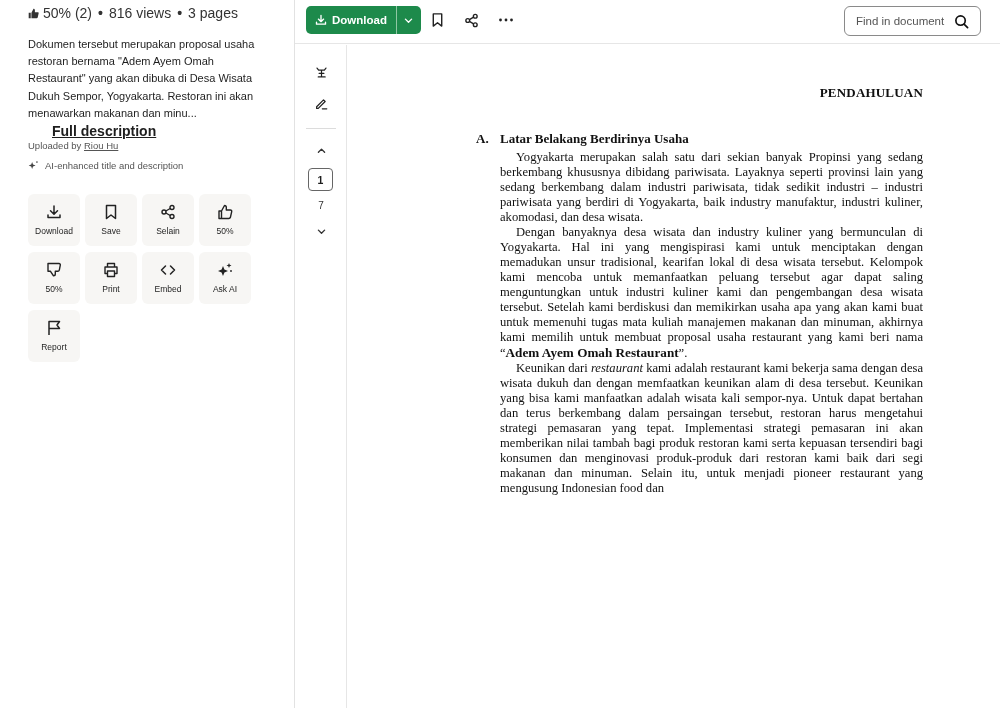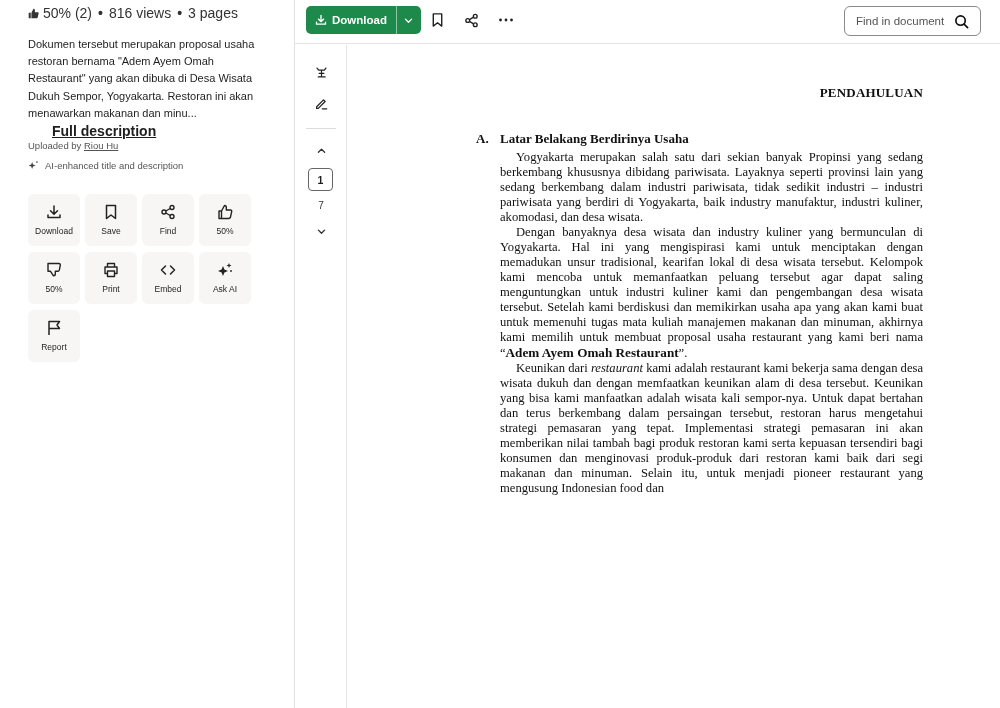--- a/index.html
+++ b/index.html
@@ -96,21 +96,21 @@
         </svg>
       <span>Save</span>
     </div>
     <div class="action">
       <svg viewBox="0 0 16 16" fill="none" stroke="#222" stroke-width="1.4">
           <circle cx="12" cy="3.5" r="2"></circle>
           <circle cx="4" cy="8" r="2"></circle>
           <circle cx="12" cy="12.5" r="2"></circle>
           <path d="M5.8 7l4.4-2.5M5.8 9l4.4 2.5"></path>
         </svg>
-      <span>Find</span>
+      <span>Selain</span>
     </div>
     <div class="action">
       <svg viewBox="0 0 16 16" fill="none" stroke="#222" stroke-width="1.4" stroke-linejoin="round">
           <path d="M2 7h2.5v7.5H2zM4.5 7l3-5.5c1.1 0 1.8.8 1.8 1.8V6h4.1c.9 0 1.5.8 1.3 1.6l-1.3 5.7c-.2.7-.8 1.2-1.5 1.2H4.5"></path>
         </svg>
       <span>50%</span>
     </div>
     <div class="action">
       <svg viewBox="0 0 16 16" fill="none" stroke="#222" stroke-width="1.4" stroke-linejoin="round">
           <path d="M2 1.5h11c.8 0 1.5.7 1.3 1.6l-1 5c-.2.7-.8 1.2-1.5 1.2H9.3v2.7c0 1-.7 1.8-1.8 1.8L4.5 9.3H2z"></path>

